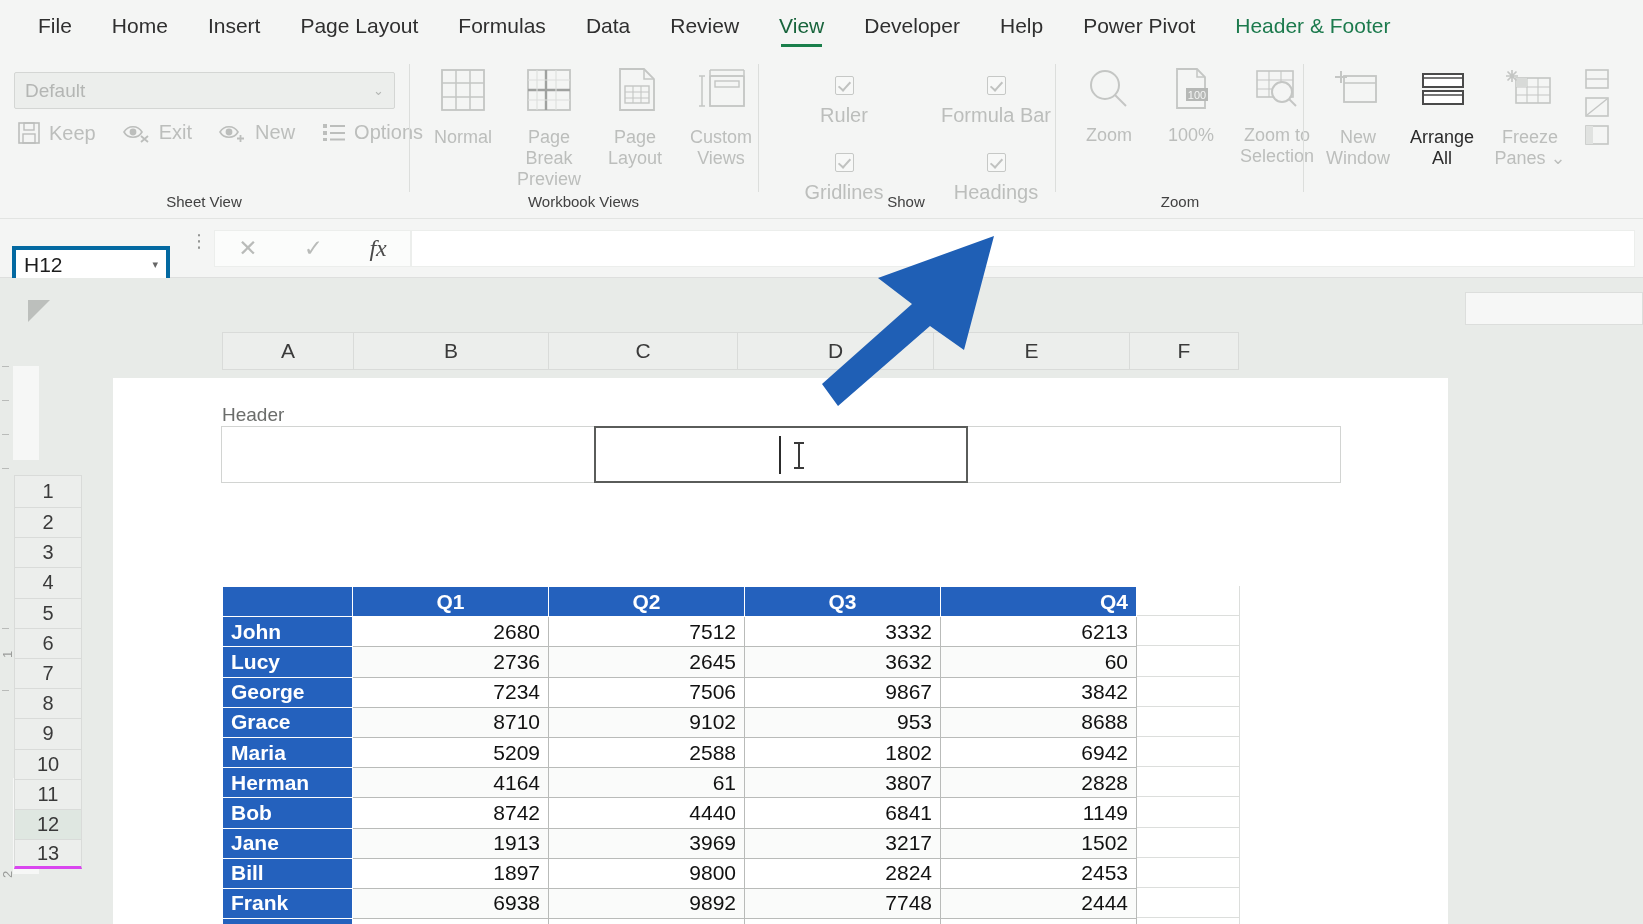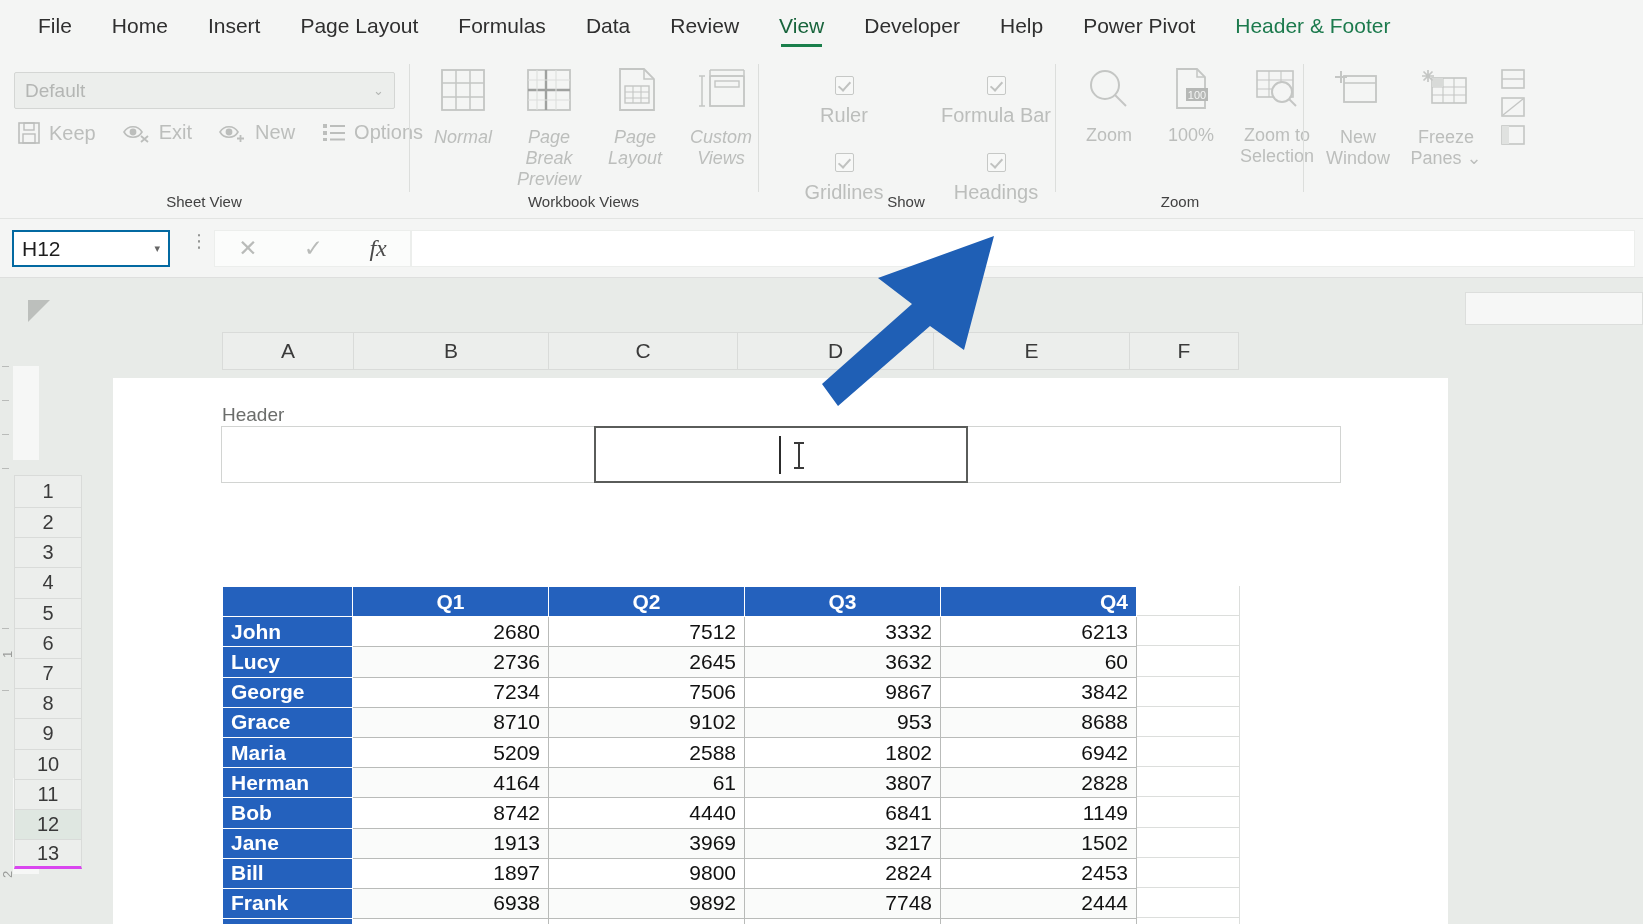--- a/index.html
+++ b/index.html
@@ -49,21 +49,21 @@
   .sv-combo .val { font-size: 19px; color: #b4b6b4; flex: 1; }
   .sv-combo .chev { font-size: 13px; color: #b4b6b4; }
   .sv-row { position: absolute; left: 16px; top: 68px; display: flex; align-items: flex-start; gap: 26px; }
   .sv-item { display: flex; align-items: center; gap: 7px; color: #bcbebc; font-size: 20px; }
   .sv-item svg { display: block; }
 
   
   .wv-row { position: absolute; left: 8px; top: 14px; display: flex; }
   .wv-btn {
     width: 86px; display: flex; flex-direction: column; align-items: center;
-    gap: 6px; color: #bcbebc; font-size: 18px; text-align: center; line-height: 1.16; font-style: italic;
+    gap: 6px; color: #bcbebc; font-size: 18px; text-align: center; line-height: 1.16;
   }
   .wv-btn .lbl { white-space: pre-line; }
 
   
   .show-grid {
     position: absolute; left: 22px; top: 24px;
     display: grid; grid-template-columns: 124px 180px; row-gap: 26px;
   }
   .chk { display: flex; align-items: center; gap: 9px; color: #bcbebc; font-size: 20px; flex-direction: column; }
   .chkbox {
@@ -91,22 +91,22 @@
   }
   .wn-btn.on { color: #2b2b2b; }
   .wn-btn .lbl { white-space: pre-line; }
 
   
   .fbar {
     position: absolute; top: 219px; left: 0; width: 1643px; height: 59px;
     background: #f4f5f4; border-bottom: 1px solid #dedfde;
   }
   .namebox {
-    position: absolute; left: 12px; top: 11px; width: 158px; height: 37px;
-    background: #ffffff; border: 2px solid #0369a1; display: flex; align-items: center;
+    position: absolute; left: 12px; top: 27px; width: 158px; height: 37px;
+    background: #ffffff; border: 4px solid #0369a1; display: flex; align-items: center;
     padding: 0 8px;
   }
   .namebox .nb { font-size: 21px; color: #1d1d1d; flex: 1; }
   .namebox .nbchev { font-size: 11px; color: #666; }
   .fb-dots { position: absolute; left: 190px; top: 18px; color: #8d8f8d; font-size: 18px; letter-spacing: 0; line-height: 8px; }
   .fb-icons {
     position: absolute; left: 214px; top: 11px; width: 197px; height: 37px;
     background: #fbfcfb; border: 1px solid #eceeec;
     display: flex; align-items: center; justify-content: space-around;
   }
@@ -377,20 +377,31 @@
           <span>
             <svg width="54" height="50" viewBox="0 0 54 50">
                 <rect x="13" y="10" width="32" height="26" fill="none" stroke="#c4c6c4" stroke-width="1.8"></rect>
                 <path d="M13 17 h32" stroke="#c4c6c4" stroke-width="1.5"></path>
                 <path d="M10 5 v12 M4 11 h12" stroke="#c4c6c4" stroke-width="2"></path>
               </svg>
           </span>
           <span class="lbl">New
 Window</span>
         </div>
+        <div class="wn-btn on">
+          <span>
+            <svg width="54" height="50" viewBox="0 0 54 50">
+                <rect x="8" y="8" width="40" height="13" fill="#ffffff" stroke="#4a4a4a" stroke-width="2"></rect>
+                <rect x="8" y="25" width="40" height="13" fill="#ffffff" stroke="#4a4a4a" stroke-width="2"></rect>
+                <path d="M8 12 h40 M8 29 h40" stroke="#4a4a4a" stroke-width="1.4"></path>
+              </svg>
+          </span>
+          <span class="lbl">Arrange
+All</span>
+        </div>
         <div class="wn-btn" style="width:92px;">
           <span>
             <svg width="54" height="50" viewBox="0 0 54 50">
                 <rect x="13" y="12" width="34" height="25" fill="none" stroke="#c4c6c4" stroke-width="1.6"></rect>
                 <path d="M24 12 v25 M35 12 v25 M13 21 h34 M13 29 h34" stroke="#c4c6c4" stroke-width="1.1"></path>
                 <rect x="13" y="12" width="11" height="9" fill="#d8dad8"></rect>
                 <path d="M9 4 v12 M3 10 h12 M4.5 5.5 l9 9 M13.5 5.5 l-9 9" stroke="#c4c6c4" stroke-width="1.7"></path>
               </svg>
           </span>
           <span class="lbl">Freeze

